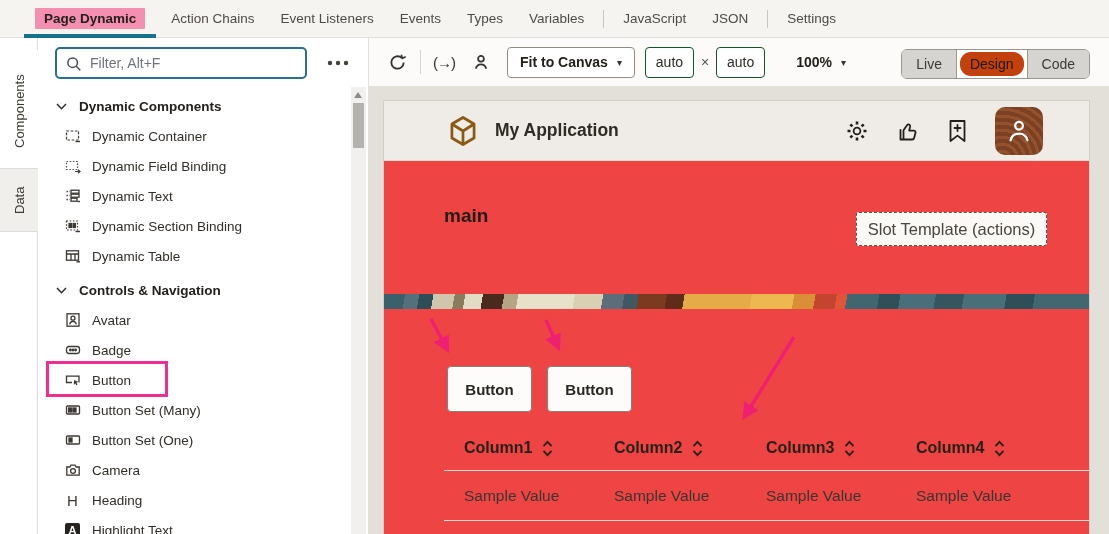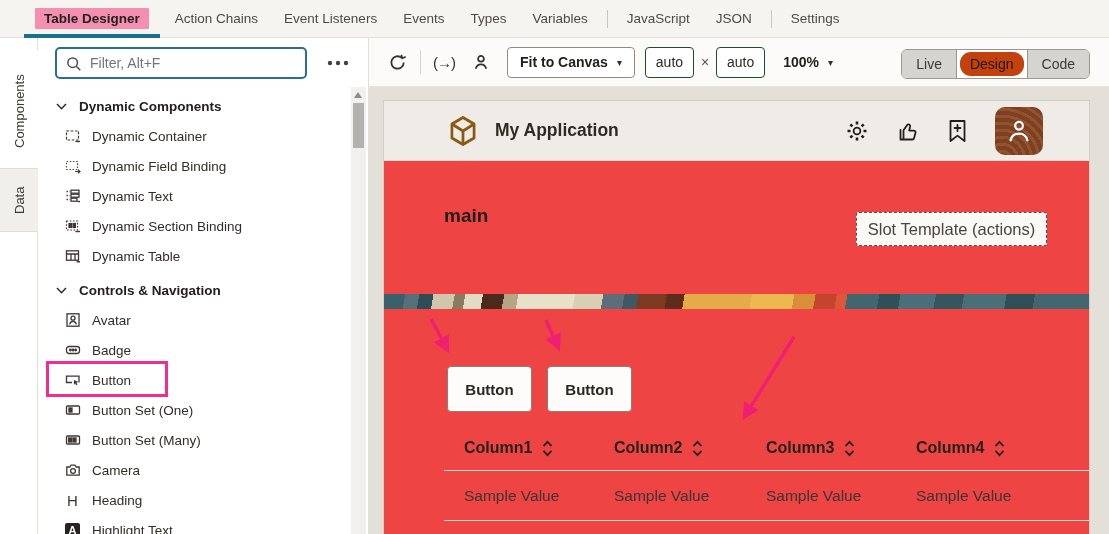--- a/index.html
+++ b/index.html
@@ -64,21 +64,21 @@
   .tb-icon { display:flex; align-items:center; justify-content:center; cursor:pointer; color:#35312c; }
   .tb-div { width:1px; height:24px; background:#d7d4cf; margin:0 12px; }
   .params-glyph { font-size:15px; color:#35312c; letter-spacing:-1px; cursor:pointer; }
   .fit-btn { height:31px; border:1px solid #8f8c86; border-radius:4px; background:#fff;
              display:flex; align-items:center; padding:0 12px; margin-left:16px; cursor:pointer; }
   .fit-btn .lbl { font-weight:bold; font-size:14px; color:#24211c; }
   .caret { font-size:10px; color:#35312c; margin-left:9px; }
   .size-input { width:49px; height:31px; border:1px solid #14532d; border-radius:4px; background:#fff;
                 text-align:center; font-size:14px; color:#2e2a25; font-family:"Liberation Sans", sans-serif; outline:none; }
   .mult { font-size:14px; color:#55504a; margin:0 7px; }
-  .zoom-btn { display:flex; align-items:center; margin-left:18px; cursor:pointer; }
+  .zoom-btn { display:flex; align-items:center; margin-left:31px; cursor:pointer; }
   .zoom-btn .lbl { font-weight:bold; font-size:14px; color:#24211c; }
 
   .modes { position:absolute; right:19px; top:11px; height:30px; display:flex;
            border:1px solid #9a9791; border-radius:6px; overflow:hidden; background:#fff; }
   .mode { display:flex; align-items:center; justify-content:center; font-size:14px; color:#3d3934;
           background:#d6d4d0; padding:0 14px; cursor:pointer; border-right:1px solid #9a9791; }
   .mode:last-child { border-right:none; }
   .mode.active { background:#fff; padding:0 3px; }
   .mode.active .pill { background:#c2410c; font-weight:normal; color:#1d1a16; padding:4px 10px; border-radius:11px; }
 
@@ -131,21 +131,21 @@
 
   .overlay { position:absolute; left:0; top:0; width:1109px; height:534px; pointer-events:none; }
 </style>
 </head>
 <body>
 
 <div class="root">
 
   <div class="tabbar">
     <div class="tab active">
-        <span class="tab-pill">Table Designer</span>
+        <span class="tab-pill">Page Dynamic</span>
       </div>
     <div class="tab">
         <span>Action Chains</span>
       </div>
     <div class="tab">
         <span>Event Listeners</span>
       </div>
     <div class="tab">
         <span>Events</span>
       </div>
@@ -291,34 +291,34 @@
               <path d="M14 10.5V4.2H1.5v6.3H7"></path>
               <path d="M9 8l4.5 2-2 .6 1 2-1.3.6-1-2L8.8 13z" fill="#3c3833" stroke="none"></path>
             </svg>
           </span>
         <span>Button</span>
       </div>
       <div class="trow item">
         <span class="ticon">
             <svg width="16" height="16" viewBox="0 0 16 16" fill="none" stroke="#3c3833" stroke-width="1.3">
               <rect x="1.5" y="4" width="13" height="8" rx="1"></rect>
-              <rect x="4" y="6" width="3" height="4" fill="#3c3833"></rect>
-            </svg>
-          </span>
-        <span>Button Set (One)</span>
-      </div>
-      <div class="trow item">
-        <span class="ticon">
-            <svg width="16" height="16" viewBox="0 0 16 16" fill="none" stroke="#3c3833" stroke-width="1.3">
-              <rect x="1.5" y="4" width="13" height="8" rx="1"></rect>
               <rect x="3.6" y="6" width="3" height="4" fill="#3c3833"></rect>
               <rect x="8" y="6" width="3" height="4" fill="#3c3833"></rect>
             </svg>
           </span>
         <span>Button Set (Many)</span>
+      </div>
+      <div class="trow item">
+        <span class="ticon">
+            <svg width="16" height="16" viewBox="0 0 16 16" fill="none" stroke="#3c3833" stroke-width="1.3">
+              <rect x="1.5" y="4" width="13" height="8" rx="1"></rect>
+              <rect x="4" y="6" width="3" height="4" fill="#3c3833"></rect>
+            </svg>
+          </span>
+        <span>Button Set (One)</span>
       </div>
       <div class="trow item">
         <span class="ticon">
             <svg width="16" height="16" viewBox="0 0 16 16" fill="none" stroke="#3c3833" stroke-width="1.3">
               <path d="M1.8 5h3l1.2-1.8h4L11.2 5h3v8.2H1.8z"></path>
               <circle cx="8" cy="9" r="2.4"></circle>
             </svg>
           </span>
         <span>Camera</span>
       </div>

